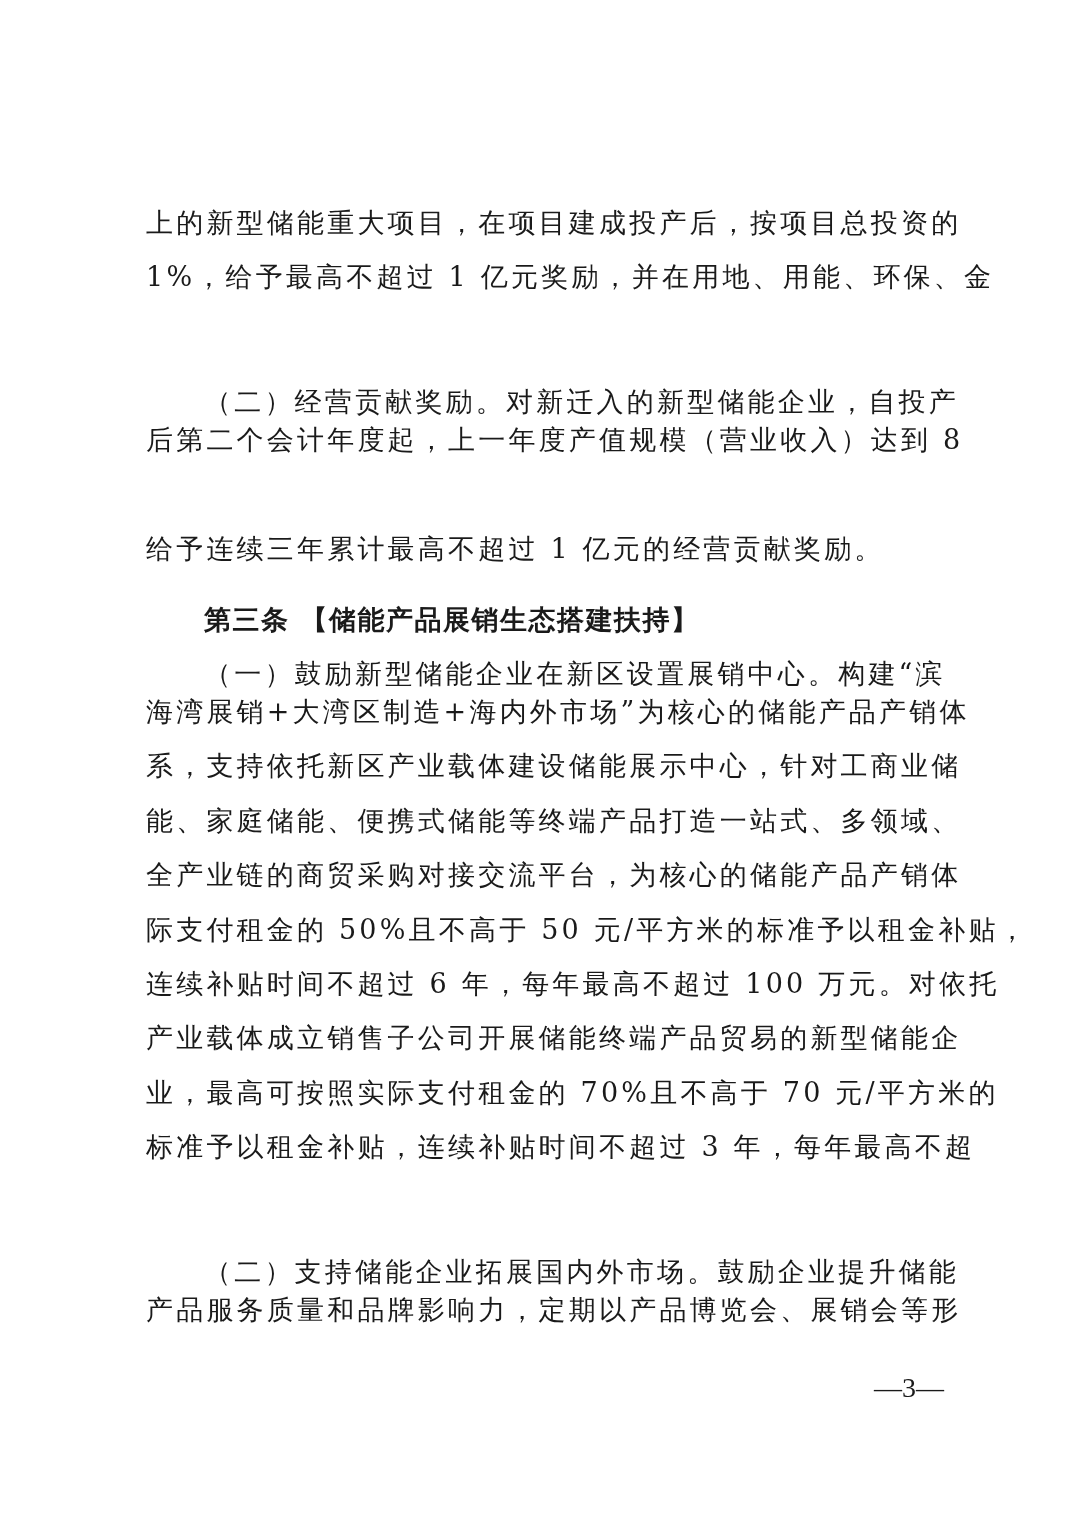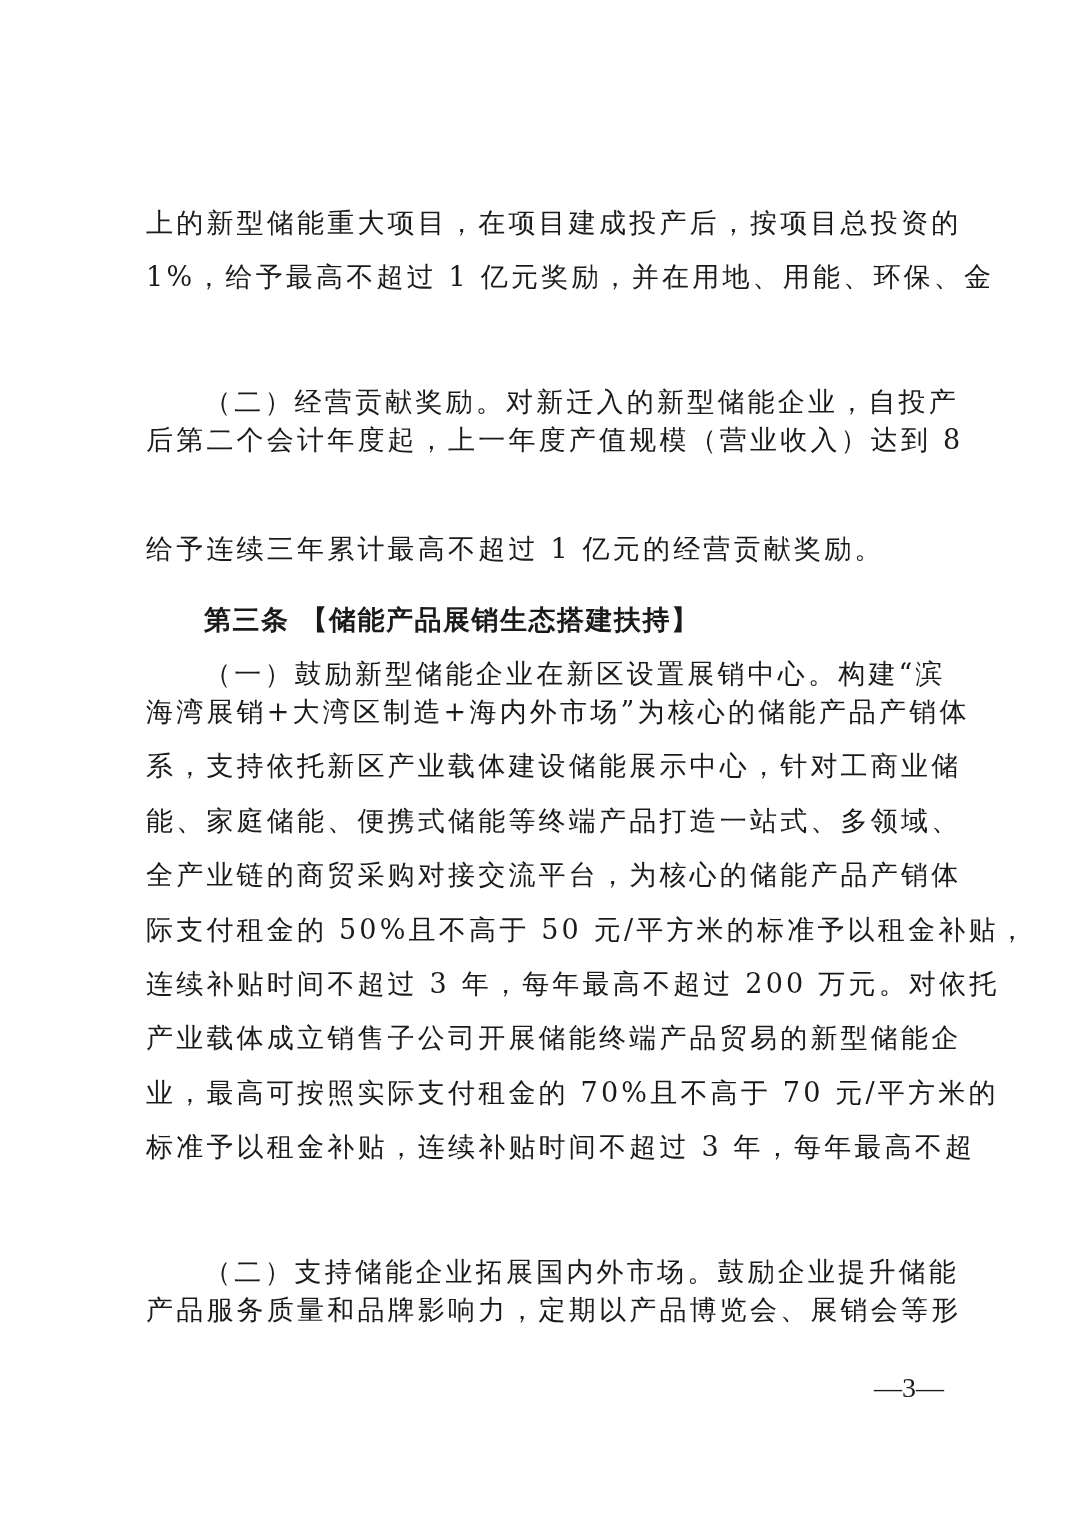--- a/index.html
+++ b/index.html
@@ -48,21 +48,21 @@
   <div class="line last" style="top:529px">给予连续三年累计最高不超过 1 亿元的经营贡献奖励。</div>
 
   <div class="line indent heading" style="top:584px">第三条 【储能产品展销生态搭建扶持】</div>
 
   <div class="line indent" style="top:638px">（一）鼓励新型储能企业在新区设置展销中心。构建“滨</div>
   <div class="line" style="top:692px">海湾展销+大湾区制造+海内外市场”为核心的储能产品产销体</div>
   <div class="line" style="top:746px">系，支持依托新区产业载体建设储能展示中心，针对工商业储</div>
   <div class="line" style="top:801px">能、家庭储能、便携式储能等终端产品打造一站式、多领域、</div>
   <div class="line" style="top:855px">全产业链的商贸采购对接交流平台，为核心的储能产品产销体</div>
   <div class="line" style="top:910px">际支付租金的 50%且不高于 50 元/平方米的标准予以租金补贴，</div>
-  <div class="line" style="top:964px">连续补贴时间不超过 3 年，每年最高不超过 200 万元。对依托</div>
+  <div class="line" style="top:964px">连续补贴时间不超过 6 年，每年最高不超过 100 万元。对依托</div>
   <div class="line" style="top:1018px">产业载体成立销售子公司开展储能终端产品贸易的新型储能企</div>
   <div class="line" style="top:1073px">业，最高可按照实际支付租金的 70%且不高于 70 元/平方米的</div>
   <div class="line" style="top:1127px">标准予以租金补贴，连续补贴时间不超过 3 年，每年最高不超</div>
 
   <div class="line indent" style="top:1236px">（二）支持储能企业拓展国内外市场。鼓励企业提升储能</div>
   <div class="line" style="top:1290px">产品服务质量和品牌影响力，定期以产品博览会、展销会等形</div>
 
   <div class="page-number">—3—</div>
 </div>
 

